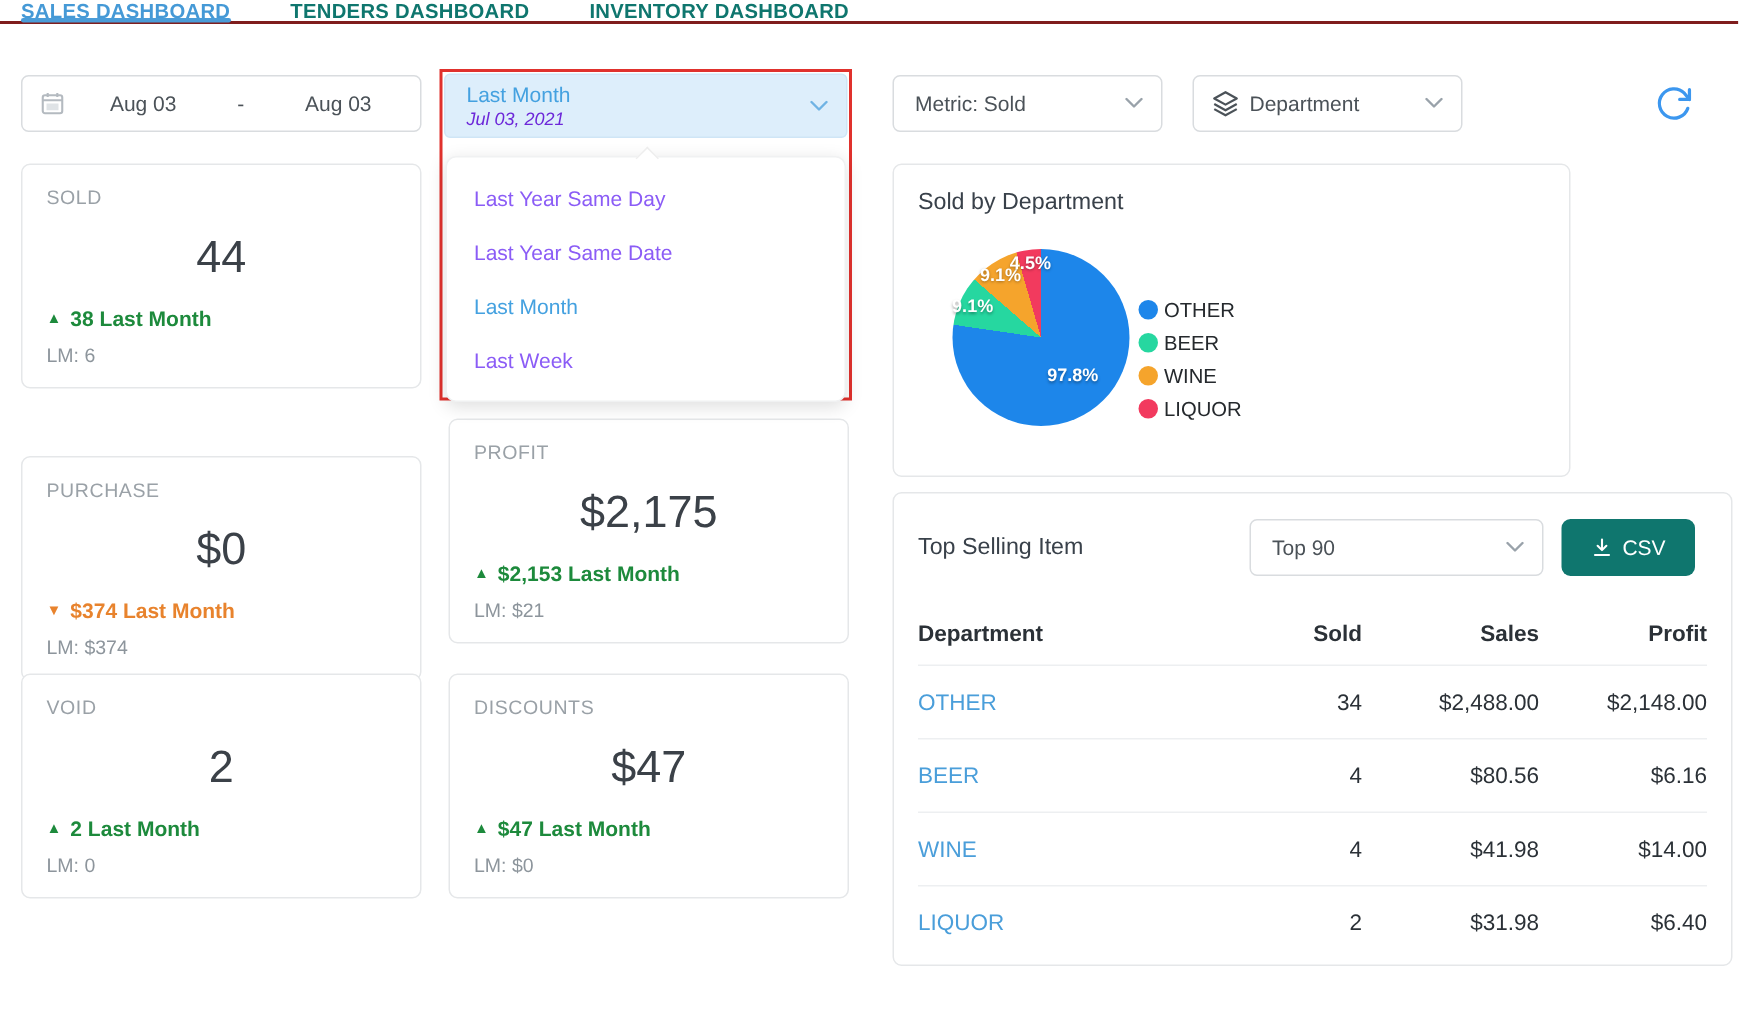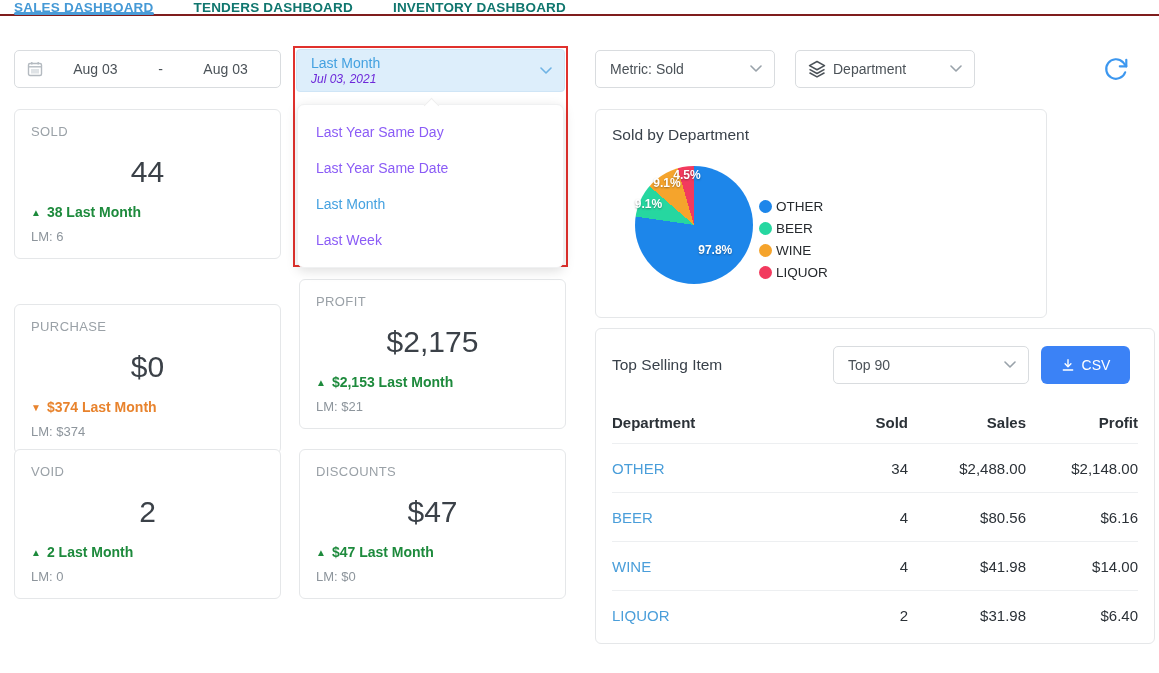--- a/index.html
+++ b/index.html
@@ -53,21 +53,21 @@
   .legend { position:absolute; left:163px; top:88px; display:flex; flex-direction:column; gap:5px; }
   .legend-item { display:flex; align-items:center; gap:4px; height:17px; }
   .legend-dot { width:13px; height:13px; border-radius:50%; }
   .legend-label { font-size:13.5px; color:#25292d; }
 
   
   .top-card { left:595px; top:328px; width:560px; height:316px; }
   .top-head { position:relative; height:72px; display:flex; align-items:center; padding:0 16px; }
   .top-title { font-size:15.5px; font-weight:500; color:#39414a; }
   .top50-select { left:237px; top:17px; width:196px; position:absolute; padding:0 12px 0 14px; }
-  .csv-btn { position:absolute; left:445px; top:17px; width:89px; height:38px; background:#3b82f6; color:#fff; border:none; border-radius:6px; font-size:14px; font-family:inherit; display:flex; align-items:center; justify-content:center; gap:7px; cursor:pointer; }
+  .csv-btn { position:absolute; left:445px; top:17px; width:89px; height:38px; background:#0f766e; color:#fff; border:none; border-radius:6px; font-size:14px; font-family:inherit; display:flex; align-items:center; justify-content:center; gap:7px; cursor:pointer; }
   .tbl { padding:0 16px; }
   .trow { display:flex; align-items:center; height:49px; border-top:1px solid #edeff1; font-size:15px; color:#2b3137; }
   .trow.thead { height:42px; border-top:none; font-weight:700; }
   .c-dept { flex:1; text-align:left; }
   .c-sold { width:100px; text-align:right; }
   .c-sales { width:118px; text-align:right; }
   .c-profit { width:112px; text-align:right; }
   .dept-link { color:#4a9eda; cursor:pointer; }
 
   svg { display:block; }

